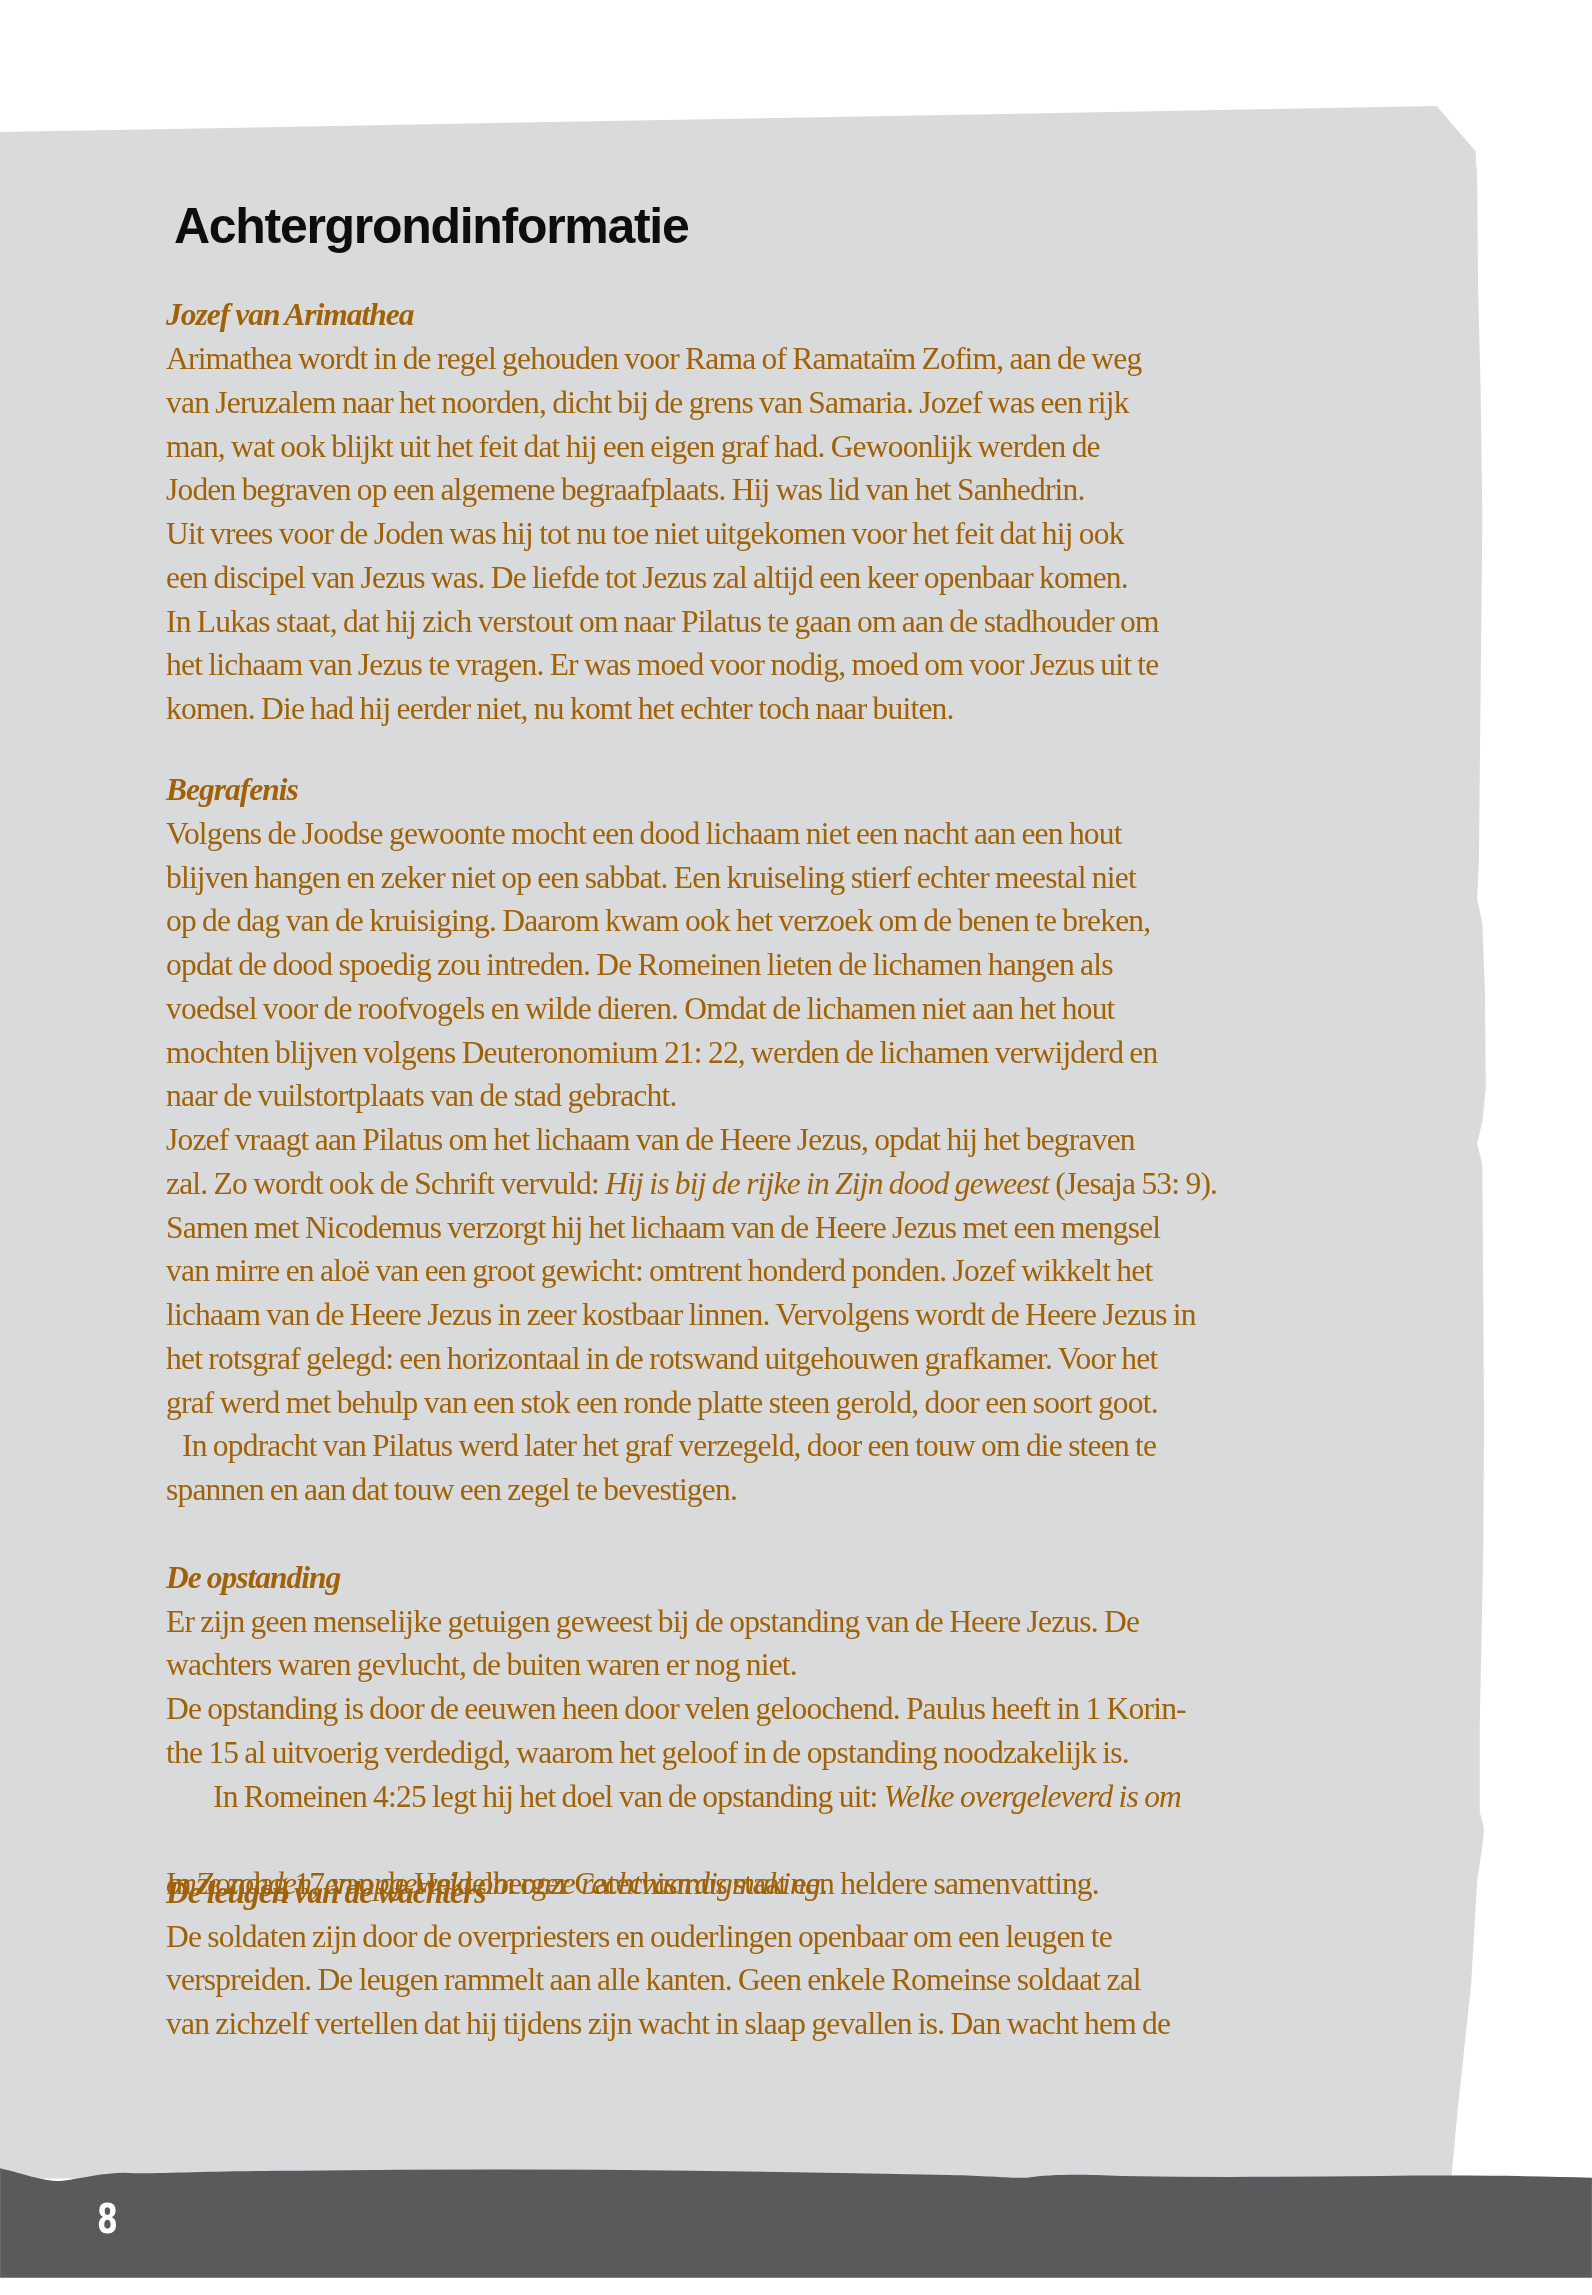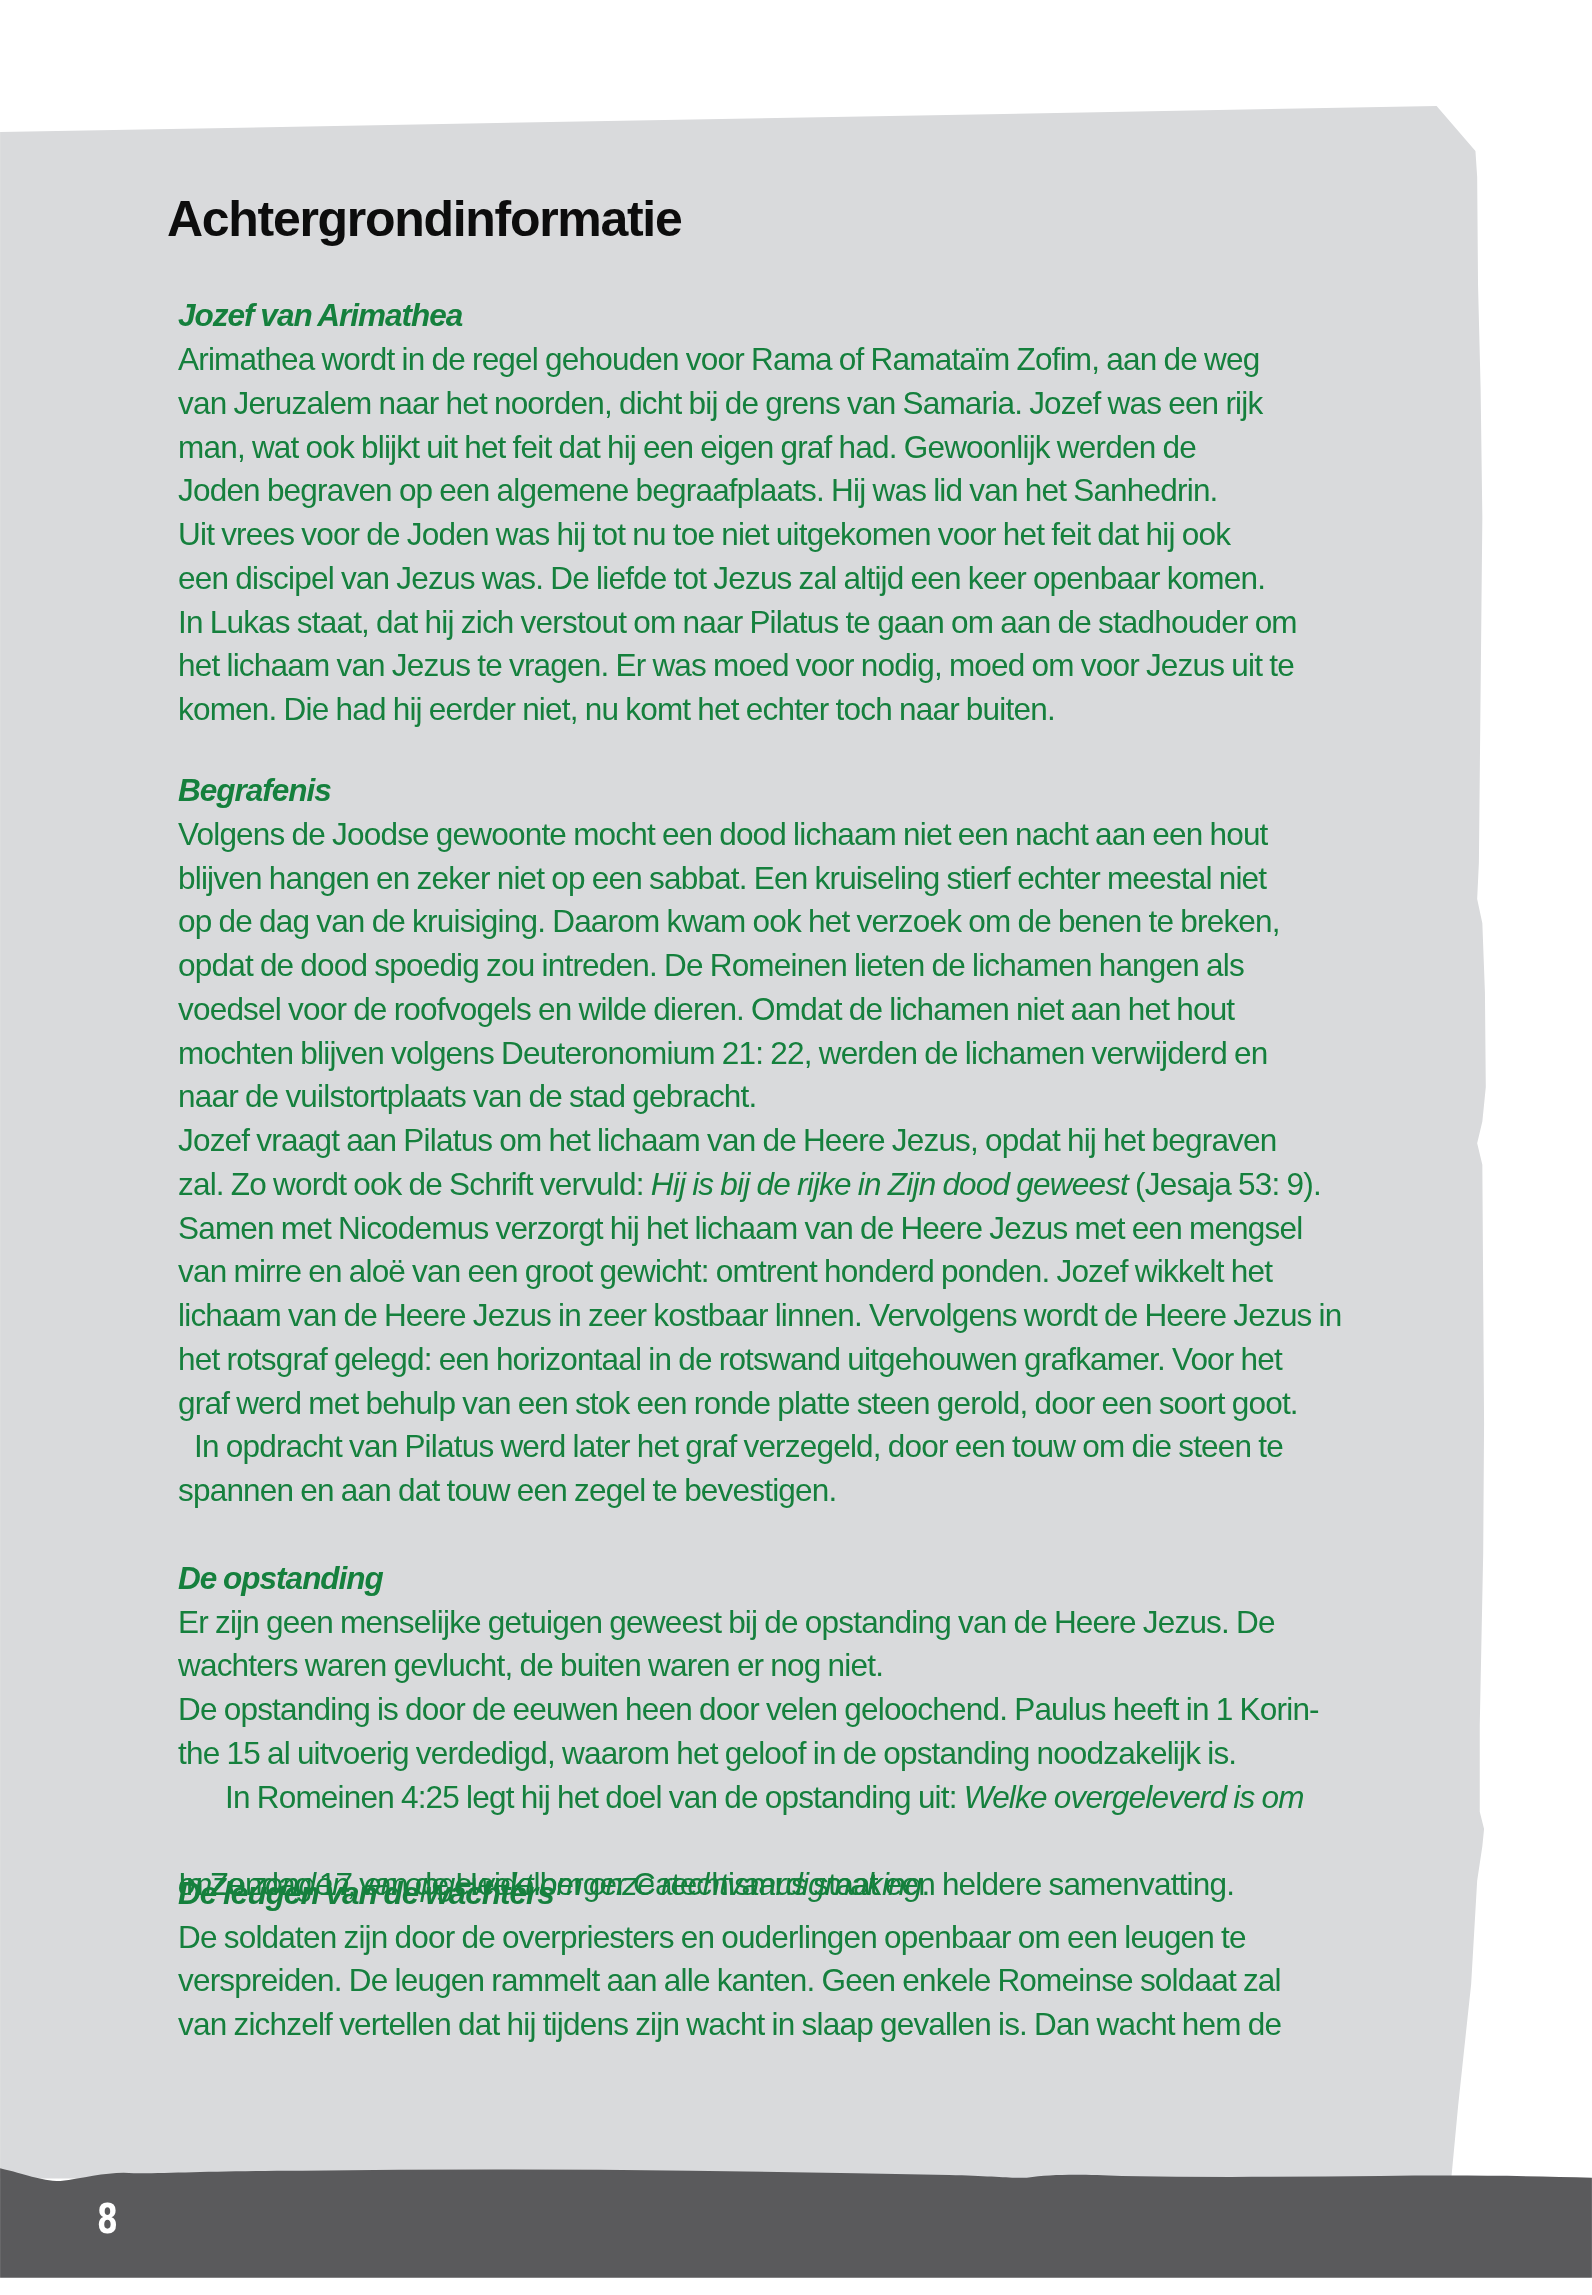--- a/index.html
+++ b/index.html
@@ -25,40 +25,40 @@
       position: absolute;
       left: 162px;
       top: 0;
       width: 1294px;
       z-index: 2;
     }
     .title {
       position: absolute;
       left: 0;
       top: 184px;
-      margin: 5px;
+      margin: 12px;
       font-family: "Liberation Sans", sans-serif;
       font-weight: bold;
       font-size: 50px;
       line-height: 60px;
       letter-spacing: -1.3px;
       color: #0d0d0d;
       white-space: nowrap;
     }
     .line {
       position: absolute;
-      left: 16px;
+      left: 4px;
       height: 44px;
-      font-family: Liberation Sans, sans-serif;
+      font-family: Liberation Serif, serif;
       font-size: 31.5px;
       line-height: 44px;
       letter-spacing: -0.8px;
       word-spacing: -0.9px;
       white-space: nowrap;
-      color: #15803d;
+      color: #a16207;
     }
     .line.heading {
       font-weight: bold;
       font-style: italic;
       letter-spacing: -1px;
     }
     .line em, .line .it {
       font-style: italic;
     }
     .page-number {

